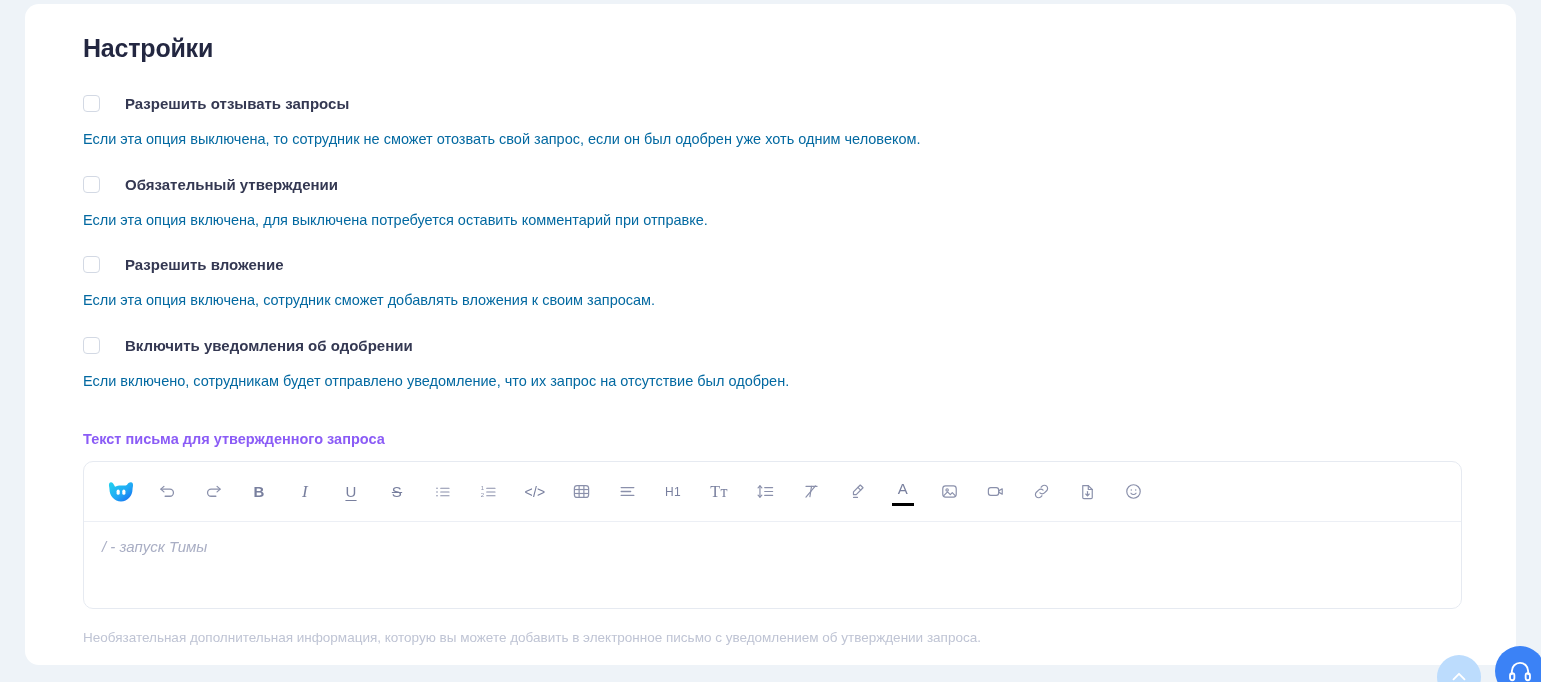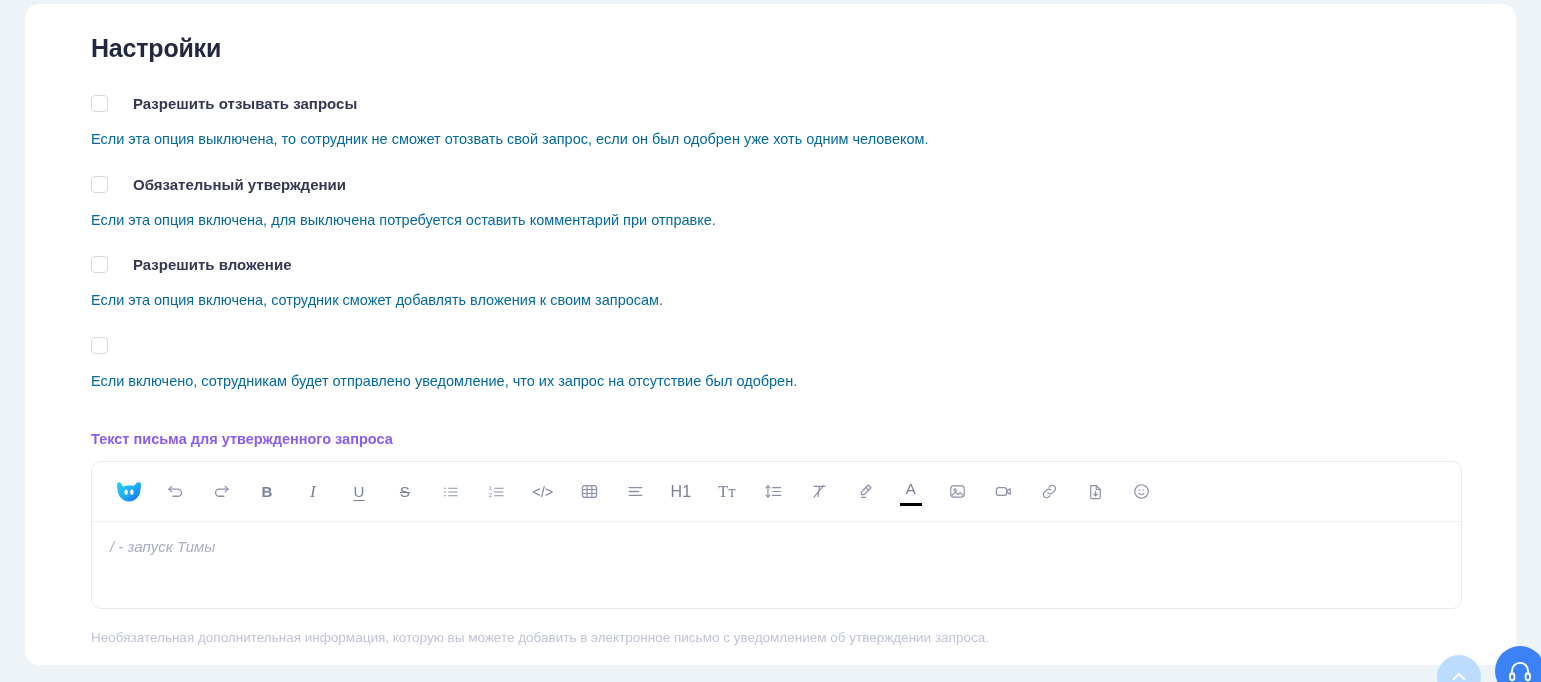--- a/index.html
+++ b/index.html
@@ -16,21 +16,21 @@
     background: #eef3f8;
   }
   .card {
     position: absolute;
     left: 25px; top: 4px;
     width: 1491px; height: 661px;
     background: #ffffff;
     border-radius: 14px;
     overflow: hidden;
   }
-  .card-inner { padding: 30px 0 0 12px; }
+  .card-inner { padding: 30px 0 0 4px; }
 
   .page-title {
     margin: 0 0 0 54px;
     font-size: 25px;
     font-weight: bold;
     color: #232741;
     letter-spacing: -0.2px;
   }
 
   .settings-list { margin-top: 32px; }
@@ -178,20 +178,21 @@
 
         <div class="setting-row">
           <div class="checkbox"></div>
           <div class="setting-label">Разрешить вложение</div>
         </div>
         <div class="setting-desc">Если эта опция включена, сотрудник сможет добавлять вложения к своим запросам.</div>
         <div class="gap-after-desc"></div>
 
         <div class="setting-row">
           <div class="checkbox"></div>
+          <div class="setting-label">Включить уведомления об одобрении</div>
         </div>
         <div class="setting-desc">Если включено, сотрудникам будет отправлено уведомление, что их запрос на отсутствие был одобрен.</div>
 
       </div>
 
       <div class="field-label">Текст письма для утвержденного запроса</div>
 
       <div class="editor">
         <div class="editor-toolbar">
 
@@ -277,21 +278,21 @@
 
           <div class="tb-btn">
             <svg width="19" height="19" viewBox="0 0 24 24" fill="none" stroke="currentColor" stroke-width="1.6" stroke-linecap="round">
               <line x1="4" y1="7" x2="20" y2="7"></line>
               <line x1="4" y1="12" x2="16" y2="12"></line>
               <line x1="4" y1="17" x2="20" y2="17"></line>
             </svg>
           </div>
 
           <div class="tb-btn">
-            <span class="tb-text" style="font-size:16px;">H1</span>
+            <span class="tb-text" style="font-size:12px;">H1</span>
           </div>
 
           <div class="tb-btn">
             <span class="tb-text" style="font-size:16px;font-family:'Liberation Serif',serif;">Tт</span>
           </div>
 
           <div class="tb-btn">
             <svg width="19" height="19" viewBox="0 0 24 24" fill="none" stroke="currentColor" stroke-width="1.5" stroke-linecap="round">
               <line x1="5" y1="5" x2="5" y2="19"></line>
               <polyline points="2.6,7.4 5,4.8 7.4,7.4"></polyline>

